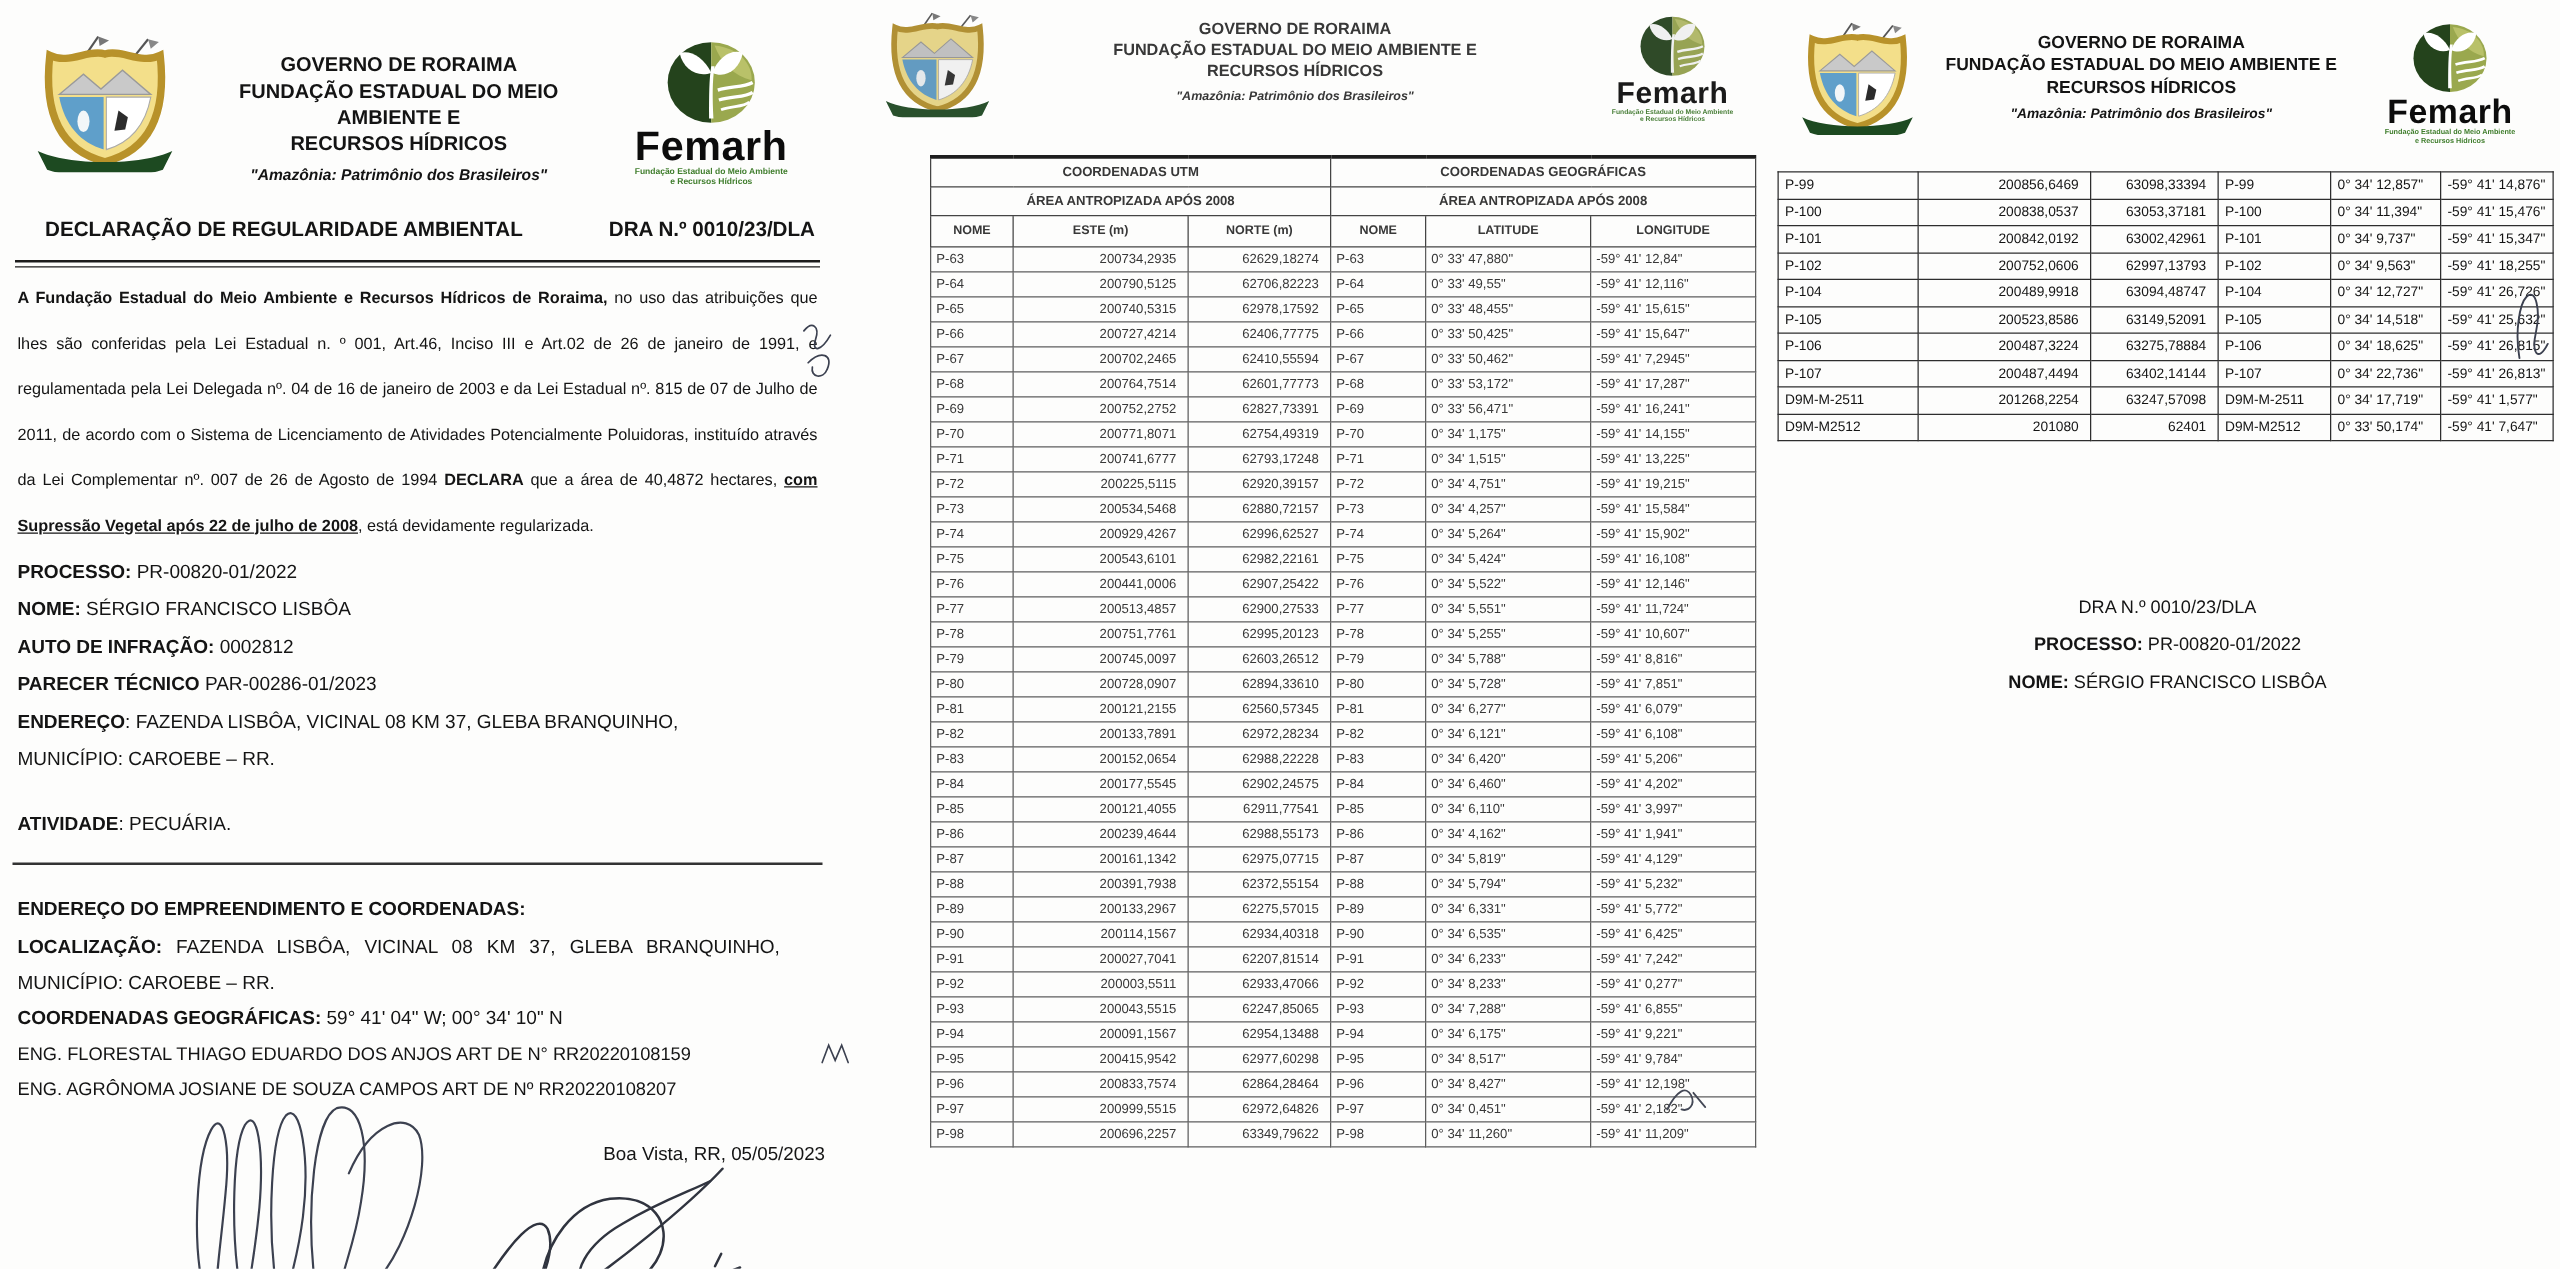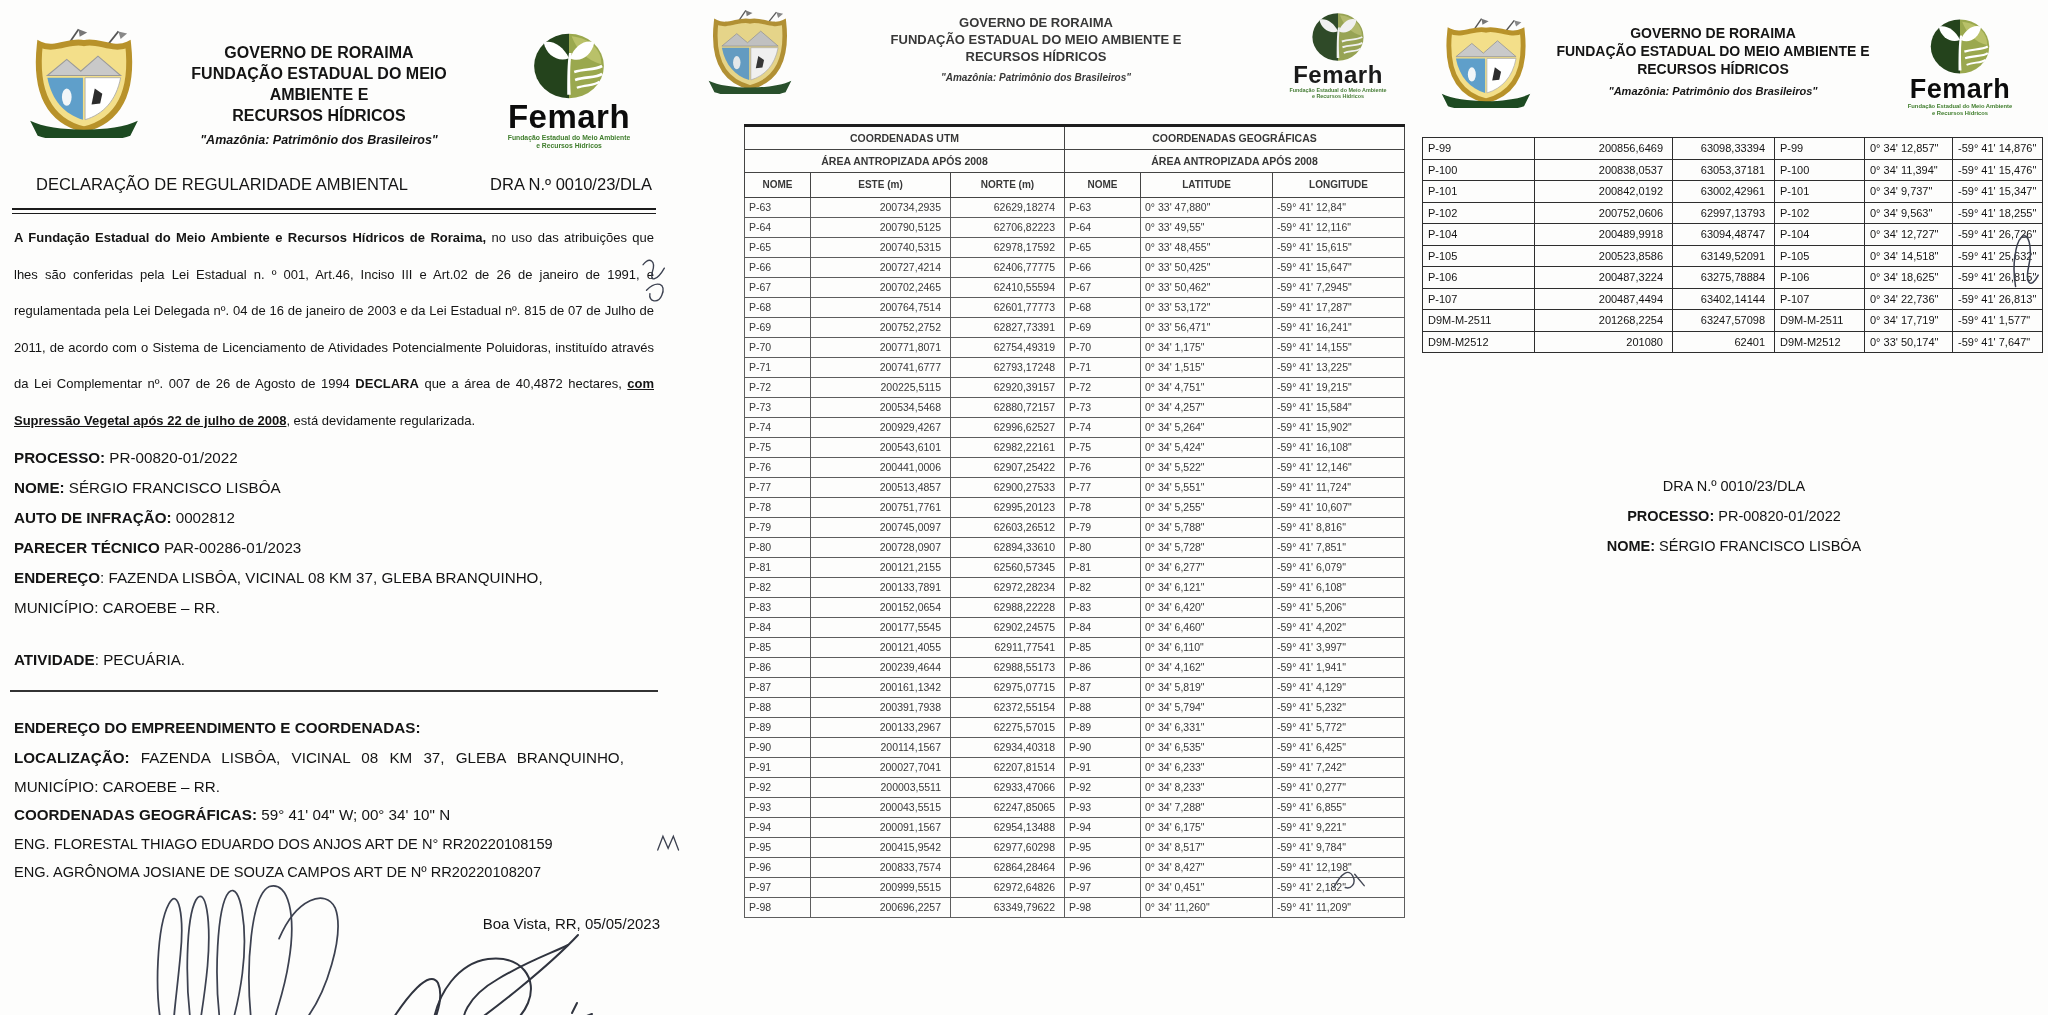--- a/index.html
+++ b/index.html
@@ -43,21 +43,21 @@
   .femword { font-weight:bold; color:#0c0c0c; letter-spacing:0.5px; }
   .page1 .femword { font-size:33px; line-height:34px; }
   .page2 .femword { font-size:24px; line-height:25px; }
   .page3 .femword { font-size:27px; line-height:28px; }
   .femtag { color:#3f7d2c; font-weight:bold; text-align:center; }
   .page1 .femtag { font-size:6.8px; line-height:8px; }
   .page2 .femtag { font-size:5.4px; line-height:6.4px; }
   .page3 .femtag { font-size:5.8px; line-height:7px; }
 
   
-  .titlerow { display:flex; justify-content:space-between; margin:24px 8px 0 28px; font-size:16.5px; font-weight:normal; }
+  .titlerow { display:flex; justify-content:space-between; margin:24px 8px 0 28px; font-size:16.5px; font-weight:bold; }
   .dblrule { margin:14px 4px 0 4px; border-top:2.5px solid #1c1c1c; border-bottom:1.5px solid #1c1c1c; height:6px; }
   .bodypara { margin:6px 6px 0 6px; font-size:13px; line-height:36.5px; text-align:justify; }
   .fieldblock { margin:4px 6px 0 6px; font-size:15.2px; }
   .fieldblock .seg-line { line-height:30px; }
   .ativline { margin:28px 6px 0 6px; font-size:15.2px; }
   .singlerule { margin:22px 2px 0 2px; border-top:2px solid #333; }
   .sec2 { margin:20px 6px 0 6px; font-size:15.2px; }
   .sec2 .sec2title { line-height:32px; }
   .sec2 .seg-line { line-height:28.5px; }
   .sec2 .seg-line:nth-child(1) { word-spacing:7px; }

